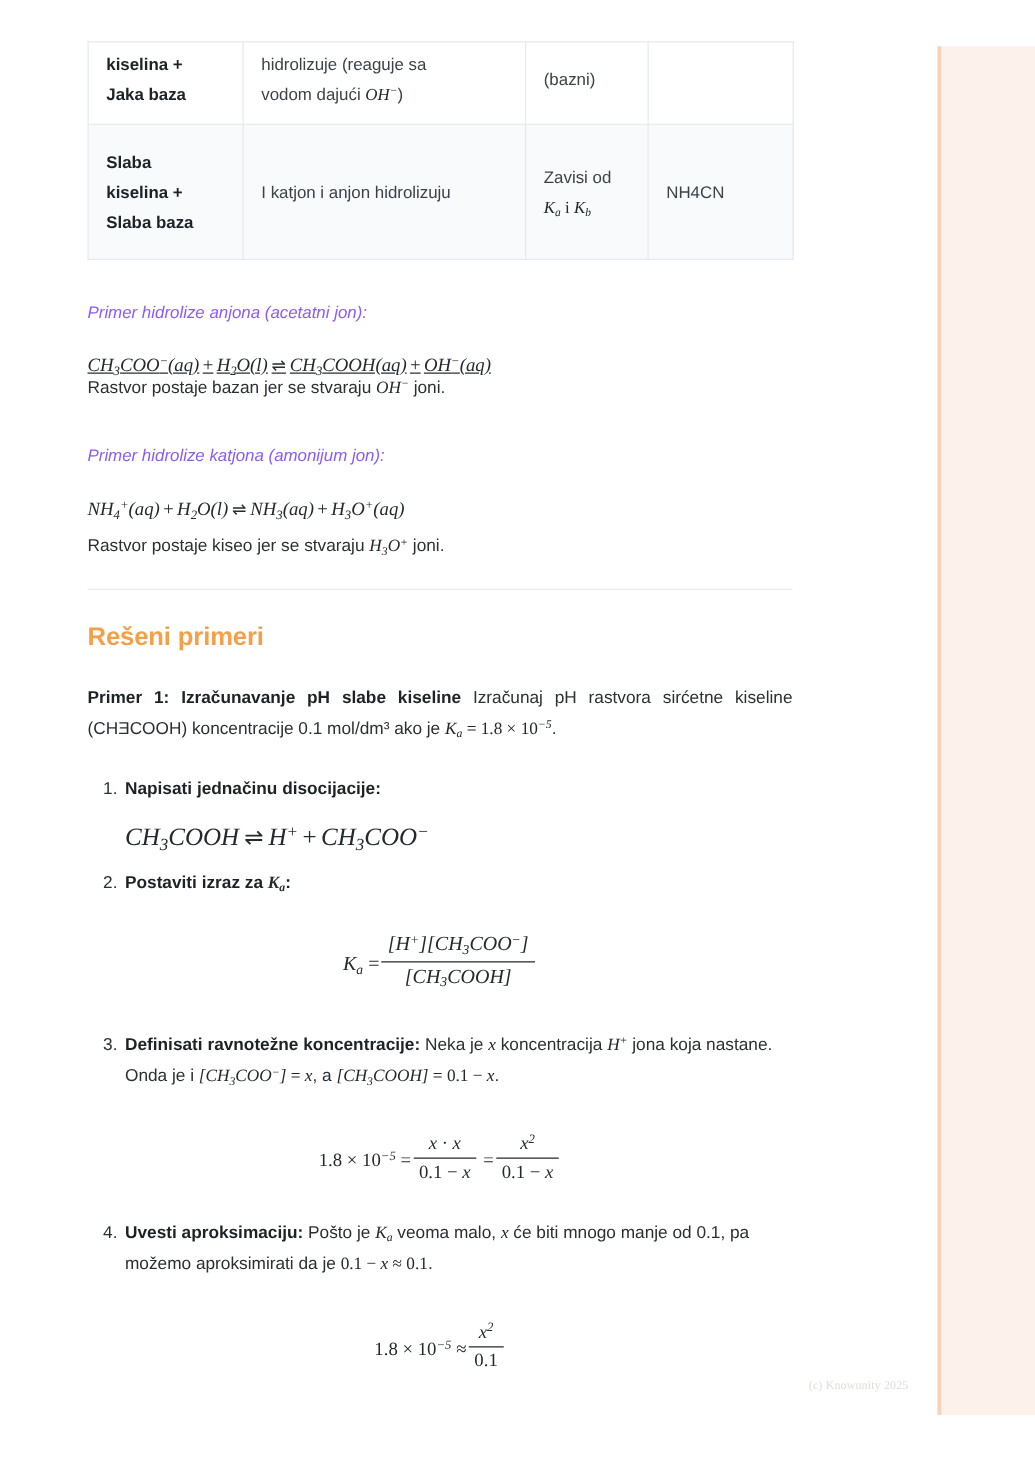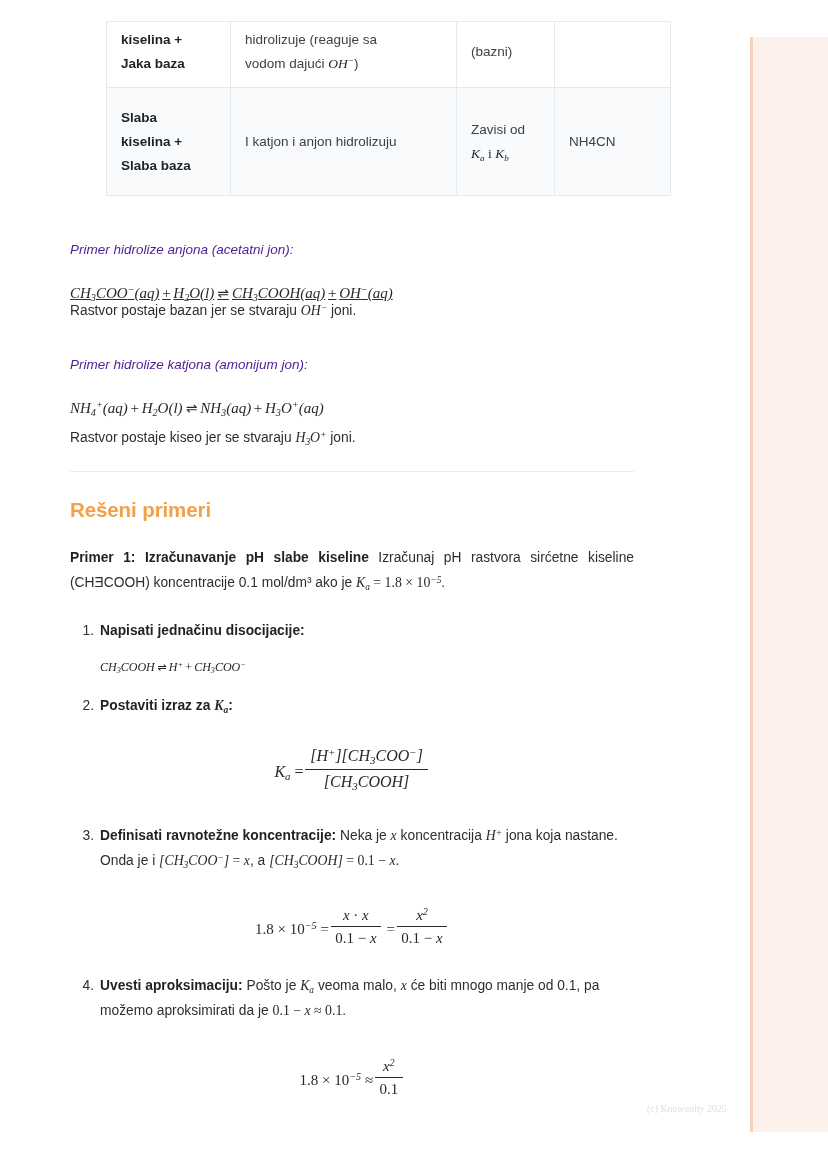--- a/index.html
+++ b/index.html
@@ -37,24 +37,23 @@
     left: 0;
     width: 750px;
     height: 1171px;
     box-sizing: border-box;
     padding: 0 70px;
   }
 
   
   .tbl-wrap {
     position: absolute;
-    top: 21px;
-    left: 70px;
-    width: 564px;
-    margin-left: 36px;
+    top: 33px;
+    left: 70px;
+    width: 564px;
   }
   table.hydro {
     border-collapse: collapse;
     width: 564px;
     table-layout: fixed;
     font-size: 13.5px;
   }
   table.hydro col.c0 { width: 124px; }
   table.hydro col.c1 { width: 226px; }
   table.hydro col.c2 { width: 98px; }
@@ -134,21 +133,21 @@
     padding: 1px 0.3em 0 0.3em;
     line-height: 1.35;
   }
 
   
   .ital-note {
     position: absolute;
     left: 70px;
     font-style: italic;
     font-size: 13.5px;
-    color: #4c1d95;
+    color: #8b5cf6;
     font-family: "Liberation Sans", sans-serif;
   }
   .eq-line {
     position: absolute;
     left: 70px;
     font-size: 15px;
   }
   .plain-line {
     position: absolute;
     left: 70px;
@@ -300,21 +299,21 @@
   <p class="intro">
     <b>Primer 1: Izračunavanje pH slabe kiseline</b><span> Izračunaj pH rastvora sirćetne kiseline (CH</span><span>Ǝ</span><span>COOH) koncentracije 0.1 mol/dm³ ako je </span><span class="math">K<sub>a</sub> <span class="up">=</span> <span class="up">1.8 × 10<sup>−5</sup></span></span><span>.</span>
   </p>
 
   <div class="oli" style="top:619px;">
     <span class="num">1.</span>
     <span class="txt"><b>Napisati jednačinu disocijacije:</b></span>
   </div>
 
   <div class="eq-display" style="position:absolute; left:100px; top:657px;">
-    <span class="math" style="font-size:12px;">CH<sub>3</sub>COOH<span class="eqarrow">⇌</span>H<sup>+</sup><span class="op">+</span>CH<sub>3</sub>COO<sup>−</sup></span>
+    <span class="math" style="font-size:20px;">CH<sub>3</sub>COOH<span class="eqarrow">⇌</span>H<sup>+</sup><span class="op">+</span>CH<sub>3</sub>COO<sup>−</sup></span>
   </div>
 
   <div class="oli" style="top:694px;">
     <span class="num">2.</span>
     <span class="txt"><b><span>Postaviti izraz za </span><span class="math">K<sub>a</sub></span><span>:</span></b></span>
   </div>
 
   <div class="eq-display eq-center" style="position:absolute; left:70px; top:745px; width:564px;">
     <span class="math" style="font-size:16px;">K<sub>a</sub> <span class="up">=</span><span class="frac"><span class="num">[H<sup>+</sup>][CH<sub>3</sub>COO<sup>−</sup>]</span><span class="den">[CH<sub>3</sub>COOH]</span></span></span>
   </div>

